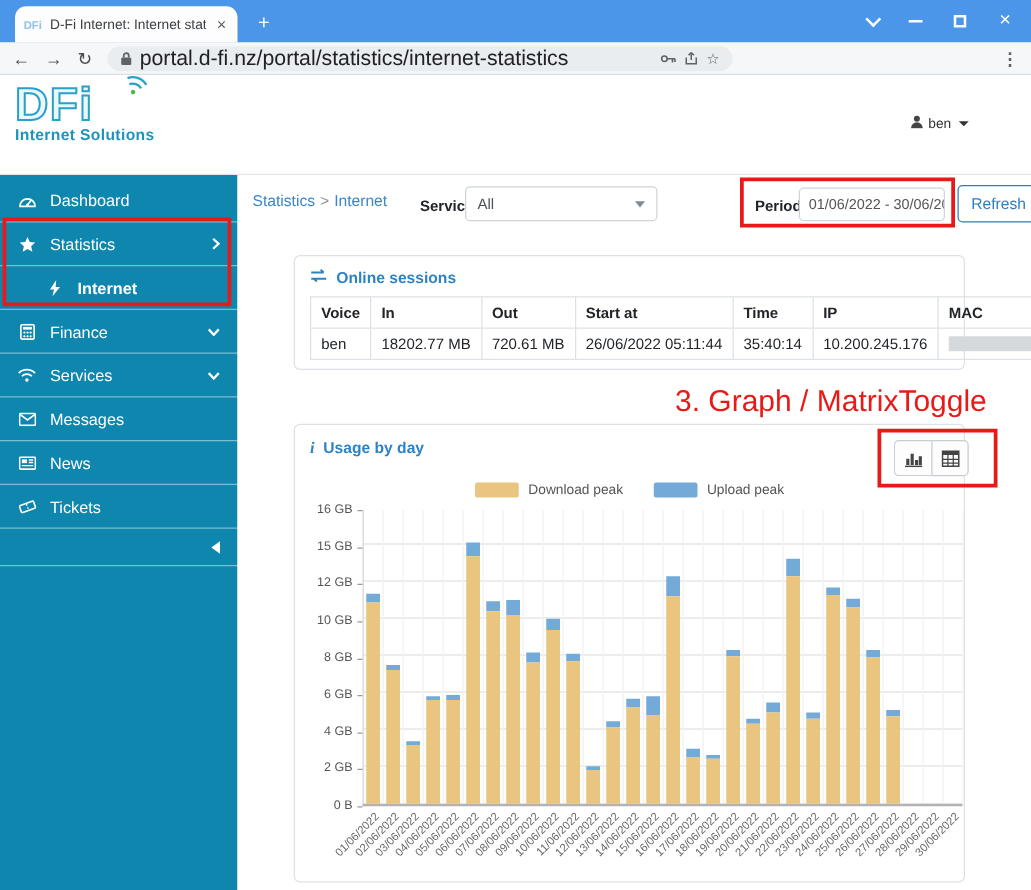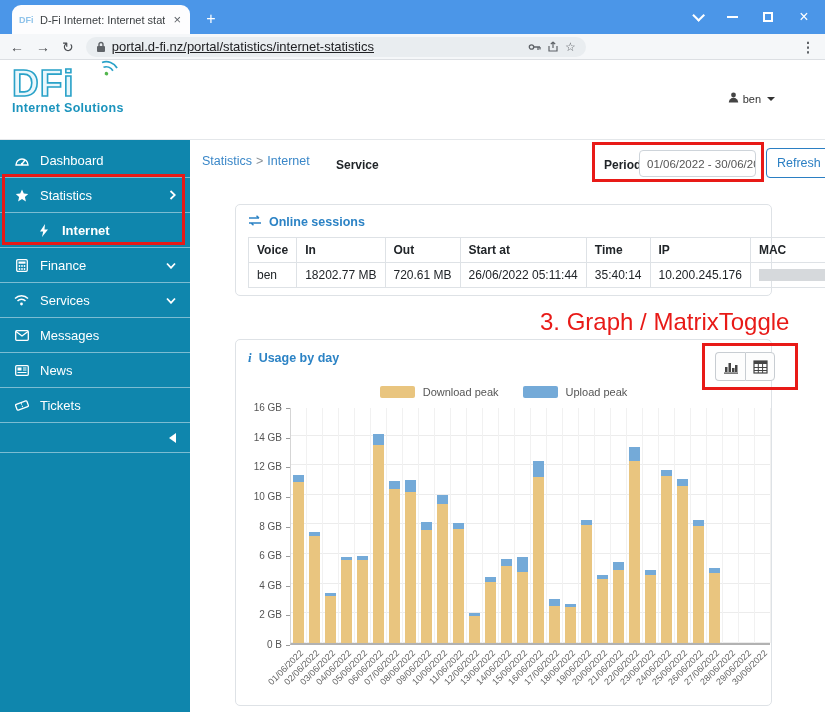--- a/index.html
+++ b/index.html
@@ -14,21 +14,21 @@
   .tab-close { font-size:13px; color:#5f6368; cursor:default; padding:0 2px; }
   .newtab { position:absolute; left:200px; top:8px; width:22px; height:22px; color:#fff; font-size:16px; text-align:center; line-height:21px; border-radius:50%; }
   .win-controls { position:absolute; right:6px; top:0; height:34px; display:flex; align-items:center; gap:22px; padding-right:8px; }
   .wc { color:#fff; font-size:13px; display:inline-flex; align-items:center; justify-content:center; width:14px; height:14px; }
   .wc-chev { width:9px; height:9px; border-right:2px solid #fff; border-bottom:2px solid #fff; transform:rotate(45deg) translateY(-3px); }
   .wc-min { width:11px; height:2px; background:#fff; }
   .wc-max { width:10px; height:10px; border:2px solid #fff; }
   .toolbar { position:relative; height:26px; background:#f5f7f9; border-bottom:1px solid #dcdfe3; display:flex; align-items:center; padding:0 10px; gap:12px; }
   .nav-ic { font-size:14px; color:#4a4d51; line-height:1; }
   .url-pill { position:relative; height:20px; width:500px; background:#e9edf0; border-radius:11px; display:flex; align-items:center; gap:6px; padding:0 10px; }
-  .url-text { font-size:13px; color:#202124; flex:1; white-space:nowrap; overflow:hidden;text-decoration:underline; }
+  .url-text { font-size:17px; color:#202124; flex:1; white-space:nowrap; overflow:hidden; }
   .pill-ic { flex:0 0 auto; display:inline-flex; }
   .kebab { margin-left:auto; color:#5f6368; font-size:14px; font-weight:bold; letter-spacing:0; }
 
   
   .page-header { position:relative; height:80px; background:#fff; border-bottom:1px solid #e4e7ea; }
   .logo { position:absolute; left:12px; top:4px; }
   .logo-text { font-size:37px; font-weight:800; letter-spacing:1px; color:#eaf7fc; -webkit-text-stroke:1.6px #2aa2c8; line-height:1.1; }
   .logo-arcs { position:absolute; left:86px; top:-6px; }
   .logo-tag { font-size:12.5px; font-weight:bold; color:#1c94bd; margin-top:-4px; letter-spacing:.3px; }
   .user-menu { position:absolute; right:50px; top:32px; display:flex; align-items:center; gap:4px; font-size:11px; color:#333; }
@@ -279,20 +279,24 @@
         <span class="collapse-arrow"></span>
       </div>
       <div class="ann-box" style="left:2px; top:34px; width:183px; height:71px;"></div>
     </aside>
 
     <section class="content">
       <div class="breadcrumb">
         <span>Statistics</span><span class="sep">&gt;</span><span>Internet</span>
       </div>
       <span class="filter-label" style="left:146px;">Service</span>
+      <div class="service-select">
+        <span>All</span>
+        <span class="select-caret"></span>
+      </div>
       <span class="filter-label" style="left:414px;">Period</span>
       <div class="period-input">
         <span>01/06/2022 - 30/06/202</span>
       </div>
       <div class="refresh-btn">
           <span>Refresh</span>
         </div>
       <div class="ann-box" style="left:402px; top:2px; width:172px; height:40px;"></div>
 
       <div class="card" style="top:64px; height:92px;">
@@ -570,21 +574,21 @@
             </div>
             <div class="xslot" style="left: 448px;">
               <span class="xlab">29/06/2022</span>
             </div>
             <div class="xslot" style="left: 464px;">
               <span class="xlab">30/06/2022</span>
             </div>
           </div>
       <span class="ylab" style="left: 2px; top: 62px;">16 GB</span>
           <span class="ytick" style="top: 68px;"></span>
-          <span class="ylab" style="left: 2px; top: 91.625px;">14 GB</span>
+          <span class="ylab" style="left: 2px; top: 91.625px;">15 GB</span>
           <span class="ytick" style="top: 97.625px;"></span>
           <span class="ylab" style="left: 2px; top: 121.25px;">12 GB</span>
           <span class="ytick" style="top: 127.25px;"></span>
           <span class="ylab" style="left: 2px; top: 150.875px;">10 GB</span>
           <span class="ytick" style="top: 156.875px;"></span>
           <span class="ylab" style="left: 2px; top: 180.5px;">8 GB</span>
           <span class="ytick" style="top: 186.5px;"></span>
           <span class="ylab" style="left: 2px; top: 210.125px;">6 GB</span>
           <span class="ytick" style="top: 216.125px;"></span>
           <span class="ylab" style="left: 2px; top: 239.75px;">4 GB</span>

